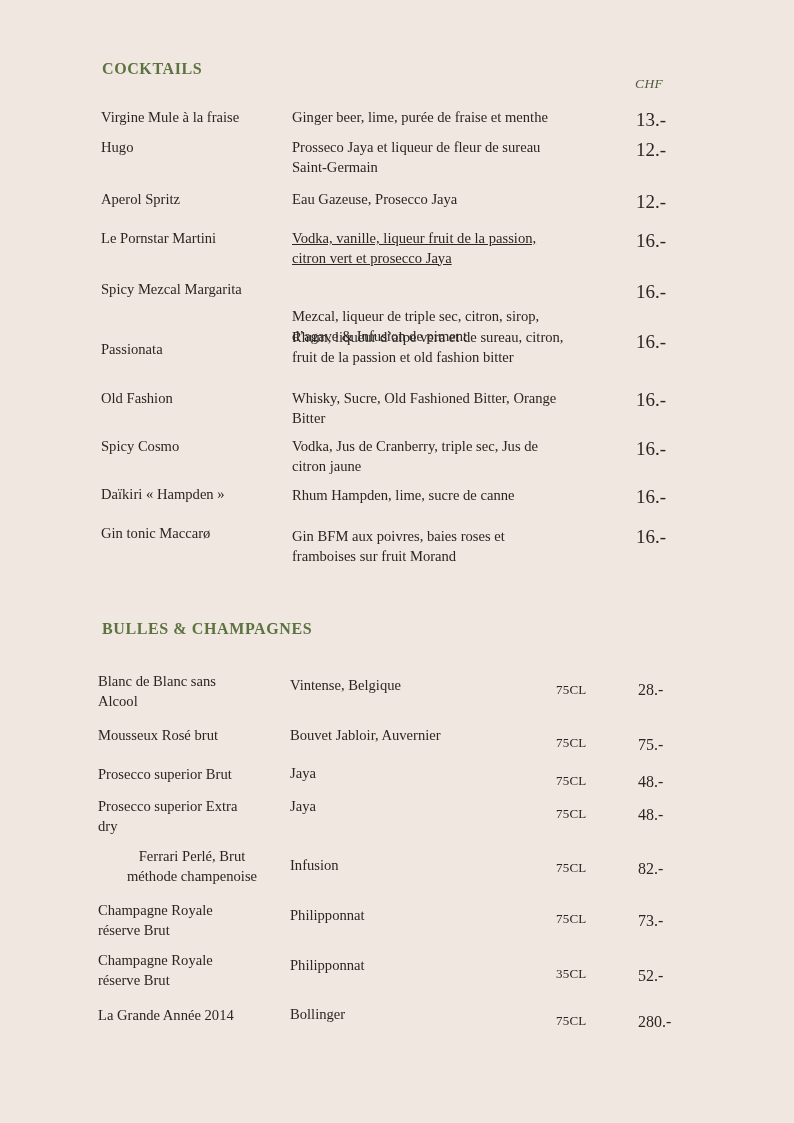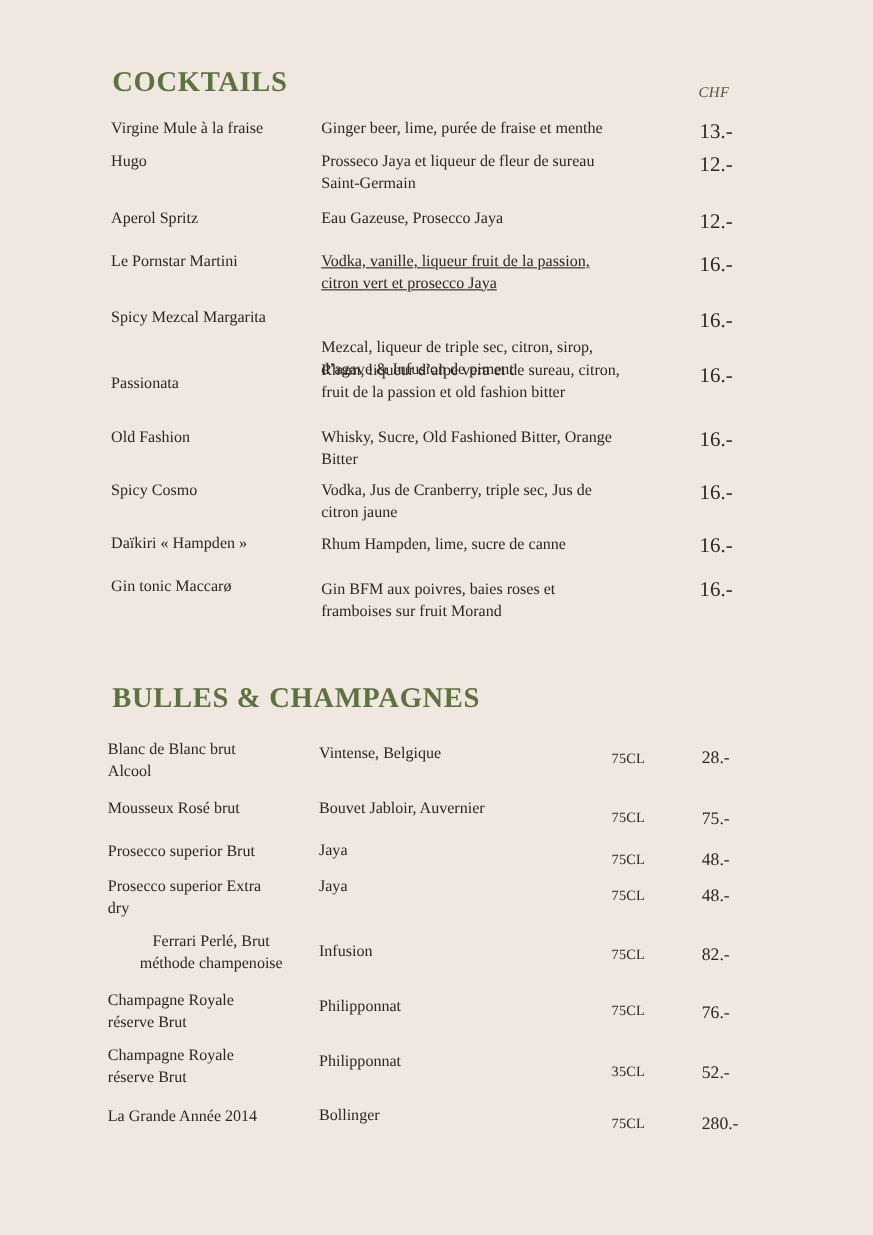--- a/index.html
+++ b/index.html
@@ -31,21 +31,21 @@
   }
   #section-cocktails { top: 60px; }
   #section-bulles    { top: 620px; }
 
   .section-heading {
     position: absolute;
     left: 102px;
     top: 0;
     font-family: "Liberation Serif", "DejaVu Serif", serif;
     font-weight: bold;
-    font-size: 26px;
+    font-size: 16px;
     letter-spacing: 0.6px;
     color: #5c7340;
     white-space: nowrap;
     text-align: right;
   }
 
   .currency-label {
     position: absolute;
     left: 635px;
     top: 16px;
@@ -153,21 +153,21 @@
 framboises sur fruit Morand</div>
           <div class="cell c-price" style="top: 467px;">16.-</div>
         </div>
       </div>
   </div>
 
   <div class="section" id="section-bulles">
     <div class="section-heading">BULLES &amp; CHAMPAGNES</div>
     <div class="rows" id="bulles-rows">
         <div class="row">
-          <div class="cell b-name" style="top: 52px;">Blanc de Blanc brut
+          <div class="cell b-name" style="top: 52px;">Blanc de Blanc sans
 Alcool</div>
           <div class="cell b-desc" style="top: 56px;">Vintense, Belgique</div>
           <div class="cell b-vol" style="top: 60px;">75CL</div>
           <div class="cell b-price" style="top: 60px;">28.-</div>
         </div>
         <div class="row">
           <div class="cell b-name" style="top: 106px;">Mousseux Rosé brut</div>
           <div class="cell b-desc" style="top: 106px;">Bouvet Jabloir, Auvernier</div>
           <div class="cell b-vol" style="top: 113px;">75CL</div>
           <div class="cell b-price" style="top: 115px;">75.-</div>
@@ -190,21 +190,21 @@
 méthode champenoise</div>
           <div class="cell b-desc" style="top: 236px;">Infusion</div>
           <div class="cell b-vol" style="top: 238px;">75CL</div>
           <div class="cell b-price" style="top: 239px;">82.-</div>
         </div>
         <div class="row">
           <div class="cell b-name" style="top: 281px;">Champagne Royale
 réserve Brut</div>
           <div class="cell b-desc" style="top: 286px;">Philipponnat</div>
           <div class="cell b-vol" style="top: 289px;">75CL</div>
-          <div class="cell b-price" style="top: 291px;">76.-</div>
+          <div class="cell b-price" style="top: 291px;">73.-</div>
         </div>
         <div class="row">
           <div class="cell b-name" style="top: 331px;">Champagne Royale
 réserve Brut</div>
           <div class="cell b-desc" style="top: 336px;">Philipponnat</div>
           <div class="cell b-vol" style="top: 344px;">35CL</div>
           <div class="cell b-price" style="top: 346px;">52.-</div>
         </div>
         <div class="row">
           <div class="cell b-name" style="top: 386px;">La Grande Année 2014</div>

